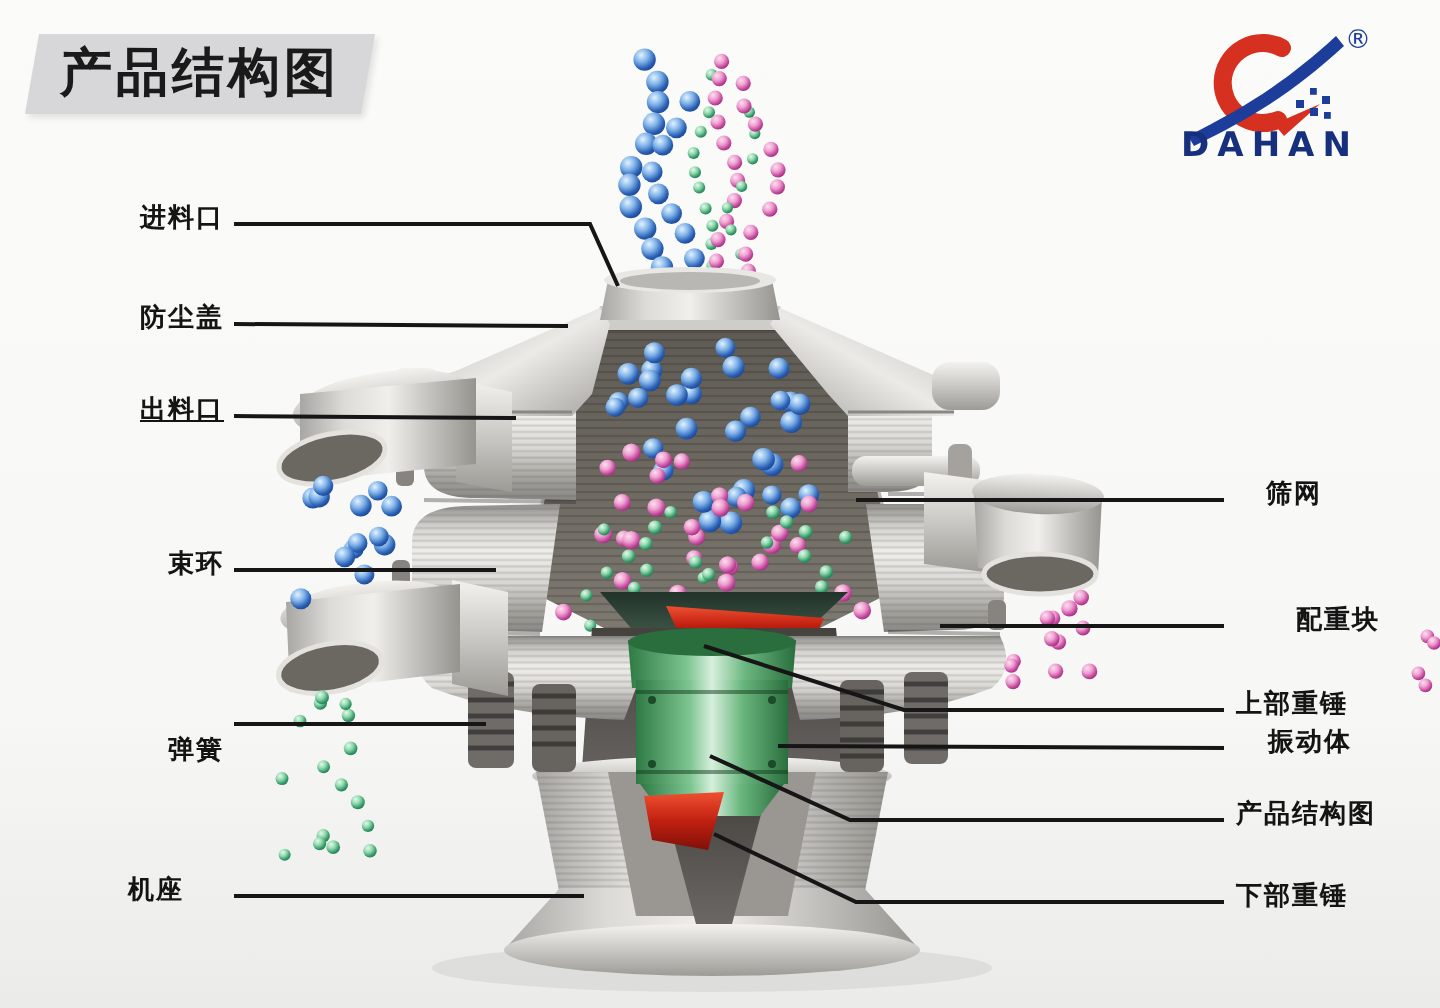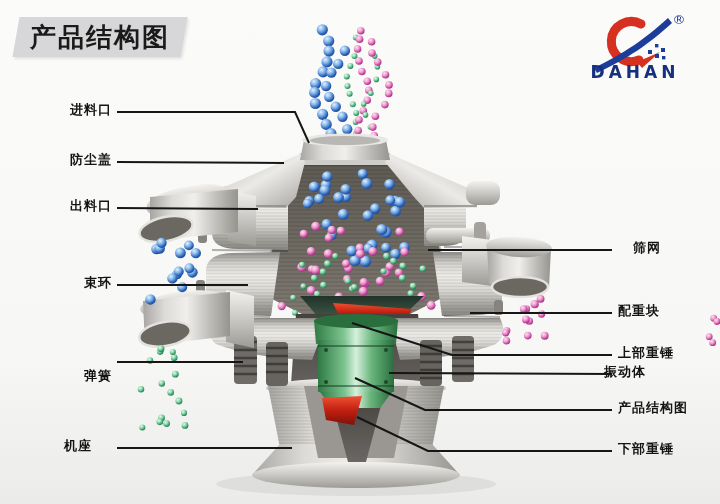--- a/index.html
+++ b/index.html
@@ -478,25 +478,25 @@
     <rect x="73" y="36" width="3.4" height="3.4" fill="#1d3d9a"></rect>
     <rect x="80" y="48" width="3.4" height="3.4" fill="#1d3d9a"></rect>
     <text x="97" y="16" font-size="13" fill="#1d3d9a" text-anchor="middle">®</text>
   </g>
   <text x="53" y="70" font-size="17" font-weight="bold" fill="#16307e" letter-spacing="4" text-anchor="middle">DAHAN</text>
 </svg>
 
 <div id="labels">
       <div class="lbl" style="right: 608px; text-align: right; top: 103px;">进料口</div>
       <div class="lbl" style="right: 608px; text-align: right; top: 153px;">防尘盖</div>
-      <div class="lbl" style="right: 608px; text-align: right; top: 199px;">出料口</div>
+      <div class="lbl" style="right: 608px; text-align: right; top: 199px; text-decoration: underline;">出料口</div>
       <div class="lbl" style="right: 608px; text-align: right; top: 276px;">束环</div>
       <div class="lbl" style="right: 608px; text-align: right; top: 353px; margin-top: 16px;">弹簧</div>
       <div class="lbl" style="right: 628px; text-align: right; top: 439px;">机座</div>
       <div class="lbl" style="left: 618px; top: 241px; margin-left: 15px;">筛网</div>
-      <div class="lbl" style="left: 618px; top: 304px;">配重块</div>
+      <div class="lbl" style="left: 648px; top: 304px;">配重块</div>
       <div class="lbl" style="left: 618px; top: 346px;">上部重锤</div>
-      <div class="lbl" style="left: 604px; top: 365px;">振动体</div>
+      <div class="lbl" style="left: 634px; top: 365px;">振动体</div>
       <div class="lbl" style="left: 618px; top: 401px;">产品结构图</div>
       <div class="lbl" style="left: 618px; top: 442px;">下部重锤</div>
     </div>
 
 </div>
 
 </body></html>

